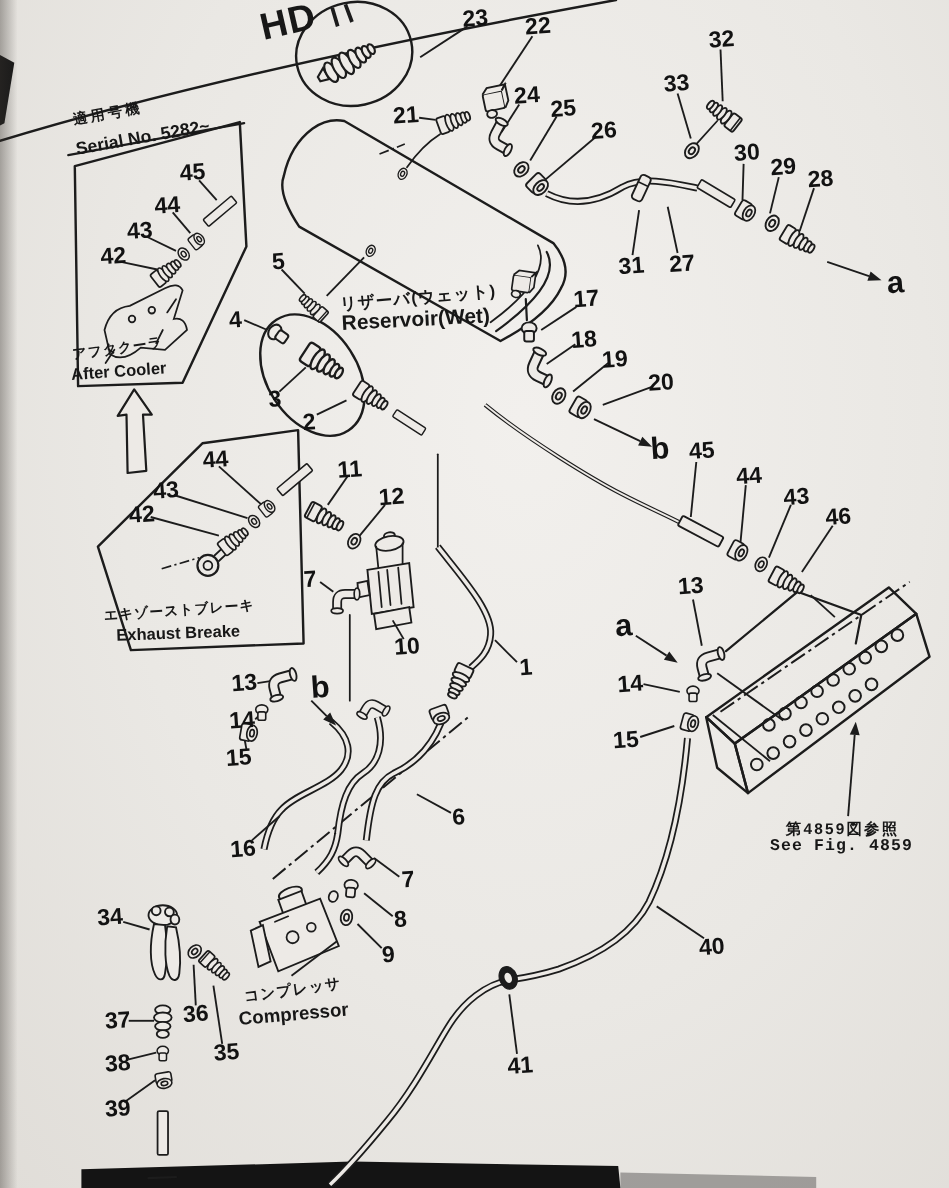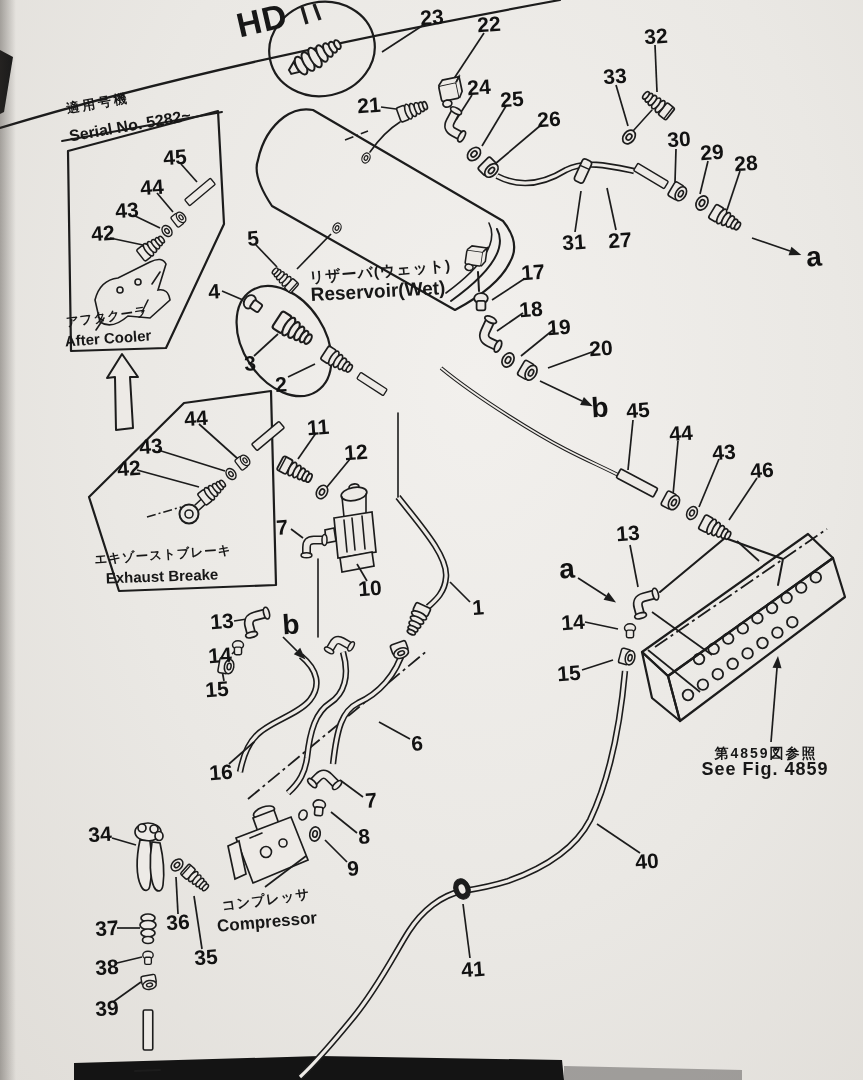--- a/index.html
+++ b/index.html
@@ -564,21 +564,21 @@
       <span class="lbl" style="left: 130px; top: 126px; font-size: 16px; letter-spacing: 0px; transform: translate(-50%, -50%) rotate(-10deg);">Serial No. 5282~</span>
       <span class="lbl" style="left: 380px; top: 271px; font-size: 15px; letter-spacing: 1px; transform: translate(-50%, -50%) rotate(-5deg);">リザーバ(ウェット)</span>
       <span class="lbl" style="left: 378px; top: 291px; font-size: 19px; letter-spacing: 0px; transform: translate(-50%, -50%) rotate(-3deg);">Reservoir(Wet)</span>
       <span class="lbl" style="left: 107px; top: 317px; font-size: 12.5px; letter-spacing: 1px; transform: translate(-50%, -50%) rotate(-8deg);">アフタクーラ</span>
       <span class="lbl" style="left: 108px; top: 338px; font-size: 15px; letter-spacing: 0px; transform: translate(-50%, -50%) rotate(-4deg);">After Cooler</span>
       <span class="lbl" style="left: 163px; top: 555px; font-size: 12.5px; letter-spacing: 1px; transform: translate(-50%, -50%) rotate(-4deg);">エキゾーストブレーキ</span>
       <span class="lbl" style="left: 162px; top: 576px; font-size: 15px; letter-spacing: 0px; transform: translate(-50%, -50%) rotate(-2deg);">Exhaust Breake</span>
       <span class="lbl" style="left: 266px; top: 900px; font-size: 13.5px; letter-spacing: 1px; transform: translate(-50%, -50%) rotate(-8deg);">コンプレッサ</span>
       <span class="lbl" style="left: 267px; top: 922px; font-size: 17px; letter-spacing: 0px; transform: translate(-50%, -50%) rotate(-5deg);">Compressor</span>
       <span class="lbl" style="left: 766px; top: 753px; font-size: 14px; letter-spacing: 2px; transform: translate(-50%, -50%) rotate(0deg);">第4859図参照</span>
-      <span class="lbl" style="left: 765px; top: 769px; font-size: 18px; letter-spacing: 1px; transform: translate(-50%, -50%) rotate(0deg);">See Fig. 4859</span>
+      <span class="lbl" style="left: 765px; top: 769px; font-size: 15px; letter-spacing: 1px; transform: translate(-50%, -50%) rotate(0deg); font-family: Liberation Mono, monospace;">See Fig. 4859</span>
       <span class="co" style="left: 432px; top: 17px; font-size: 21px; transform: translate(-50%, -50%) rotate(-4deg);">23</span>
       <span class="co" style="left: 489px; top: 24px; font-size: 21px; transform: translate(-50%, -50%) rotate(-4deg);">22</span>
       <span class="co" style="left: 369px; top: 105px; font-size: 21px; transform: translate(-50%, -50%) rotate(-4deg);">21</span>
       <span class="co" style="left: 479px; top: 87px; font-size: 21px; transform: translate(-50%, -50%) rotate(-4deg);">24</span>
       <span class="co" style="left: 512px; top: 99px; font-size: 21px; transform: translate(-50%, -50%) rotate(-4deg);">25</span>
       <span class="co" style="left: 549px; top: 119px; font-size: 21px; transform: translate(-50%, -50%) rotate(-4deg);">26</span>
       <span class="co" style="left: 656px; top: 36px; font-size: 21px; transform: translate(-50%, -50%) rotate(-4deg);">32</span>
       <span class="co" style="left: 615px; top: 76px; font-size: 21px; transform: translate(-50%, -50%) rotate(-4deg);">33</span>
       <span class="co" style="left: 679px; top: 139px; font-size: 21px; transform: translate(-50%, -50%) rotate(-4deg);">30</span>
       <span class="co" style="left: 712px; top: 152px; font-size: 21px; transform: translate(-50%, -50%) rotate(-4deg);">29</span>

